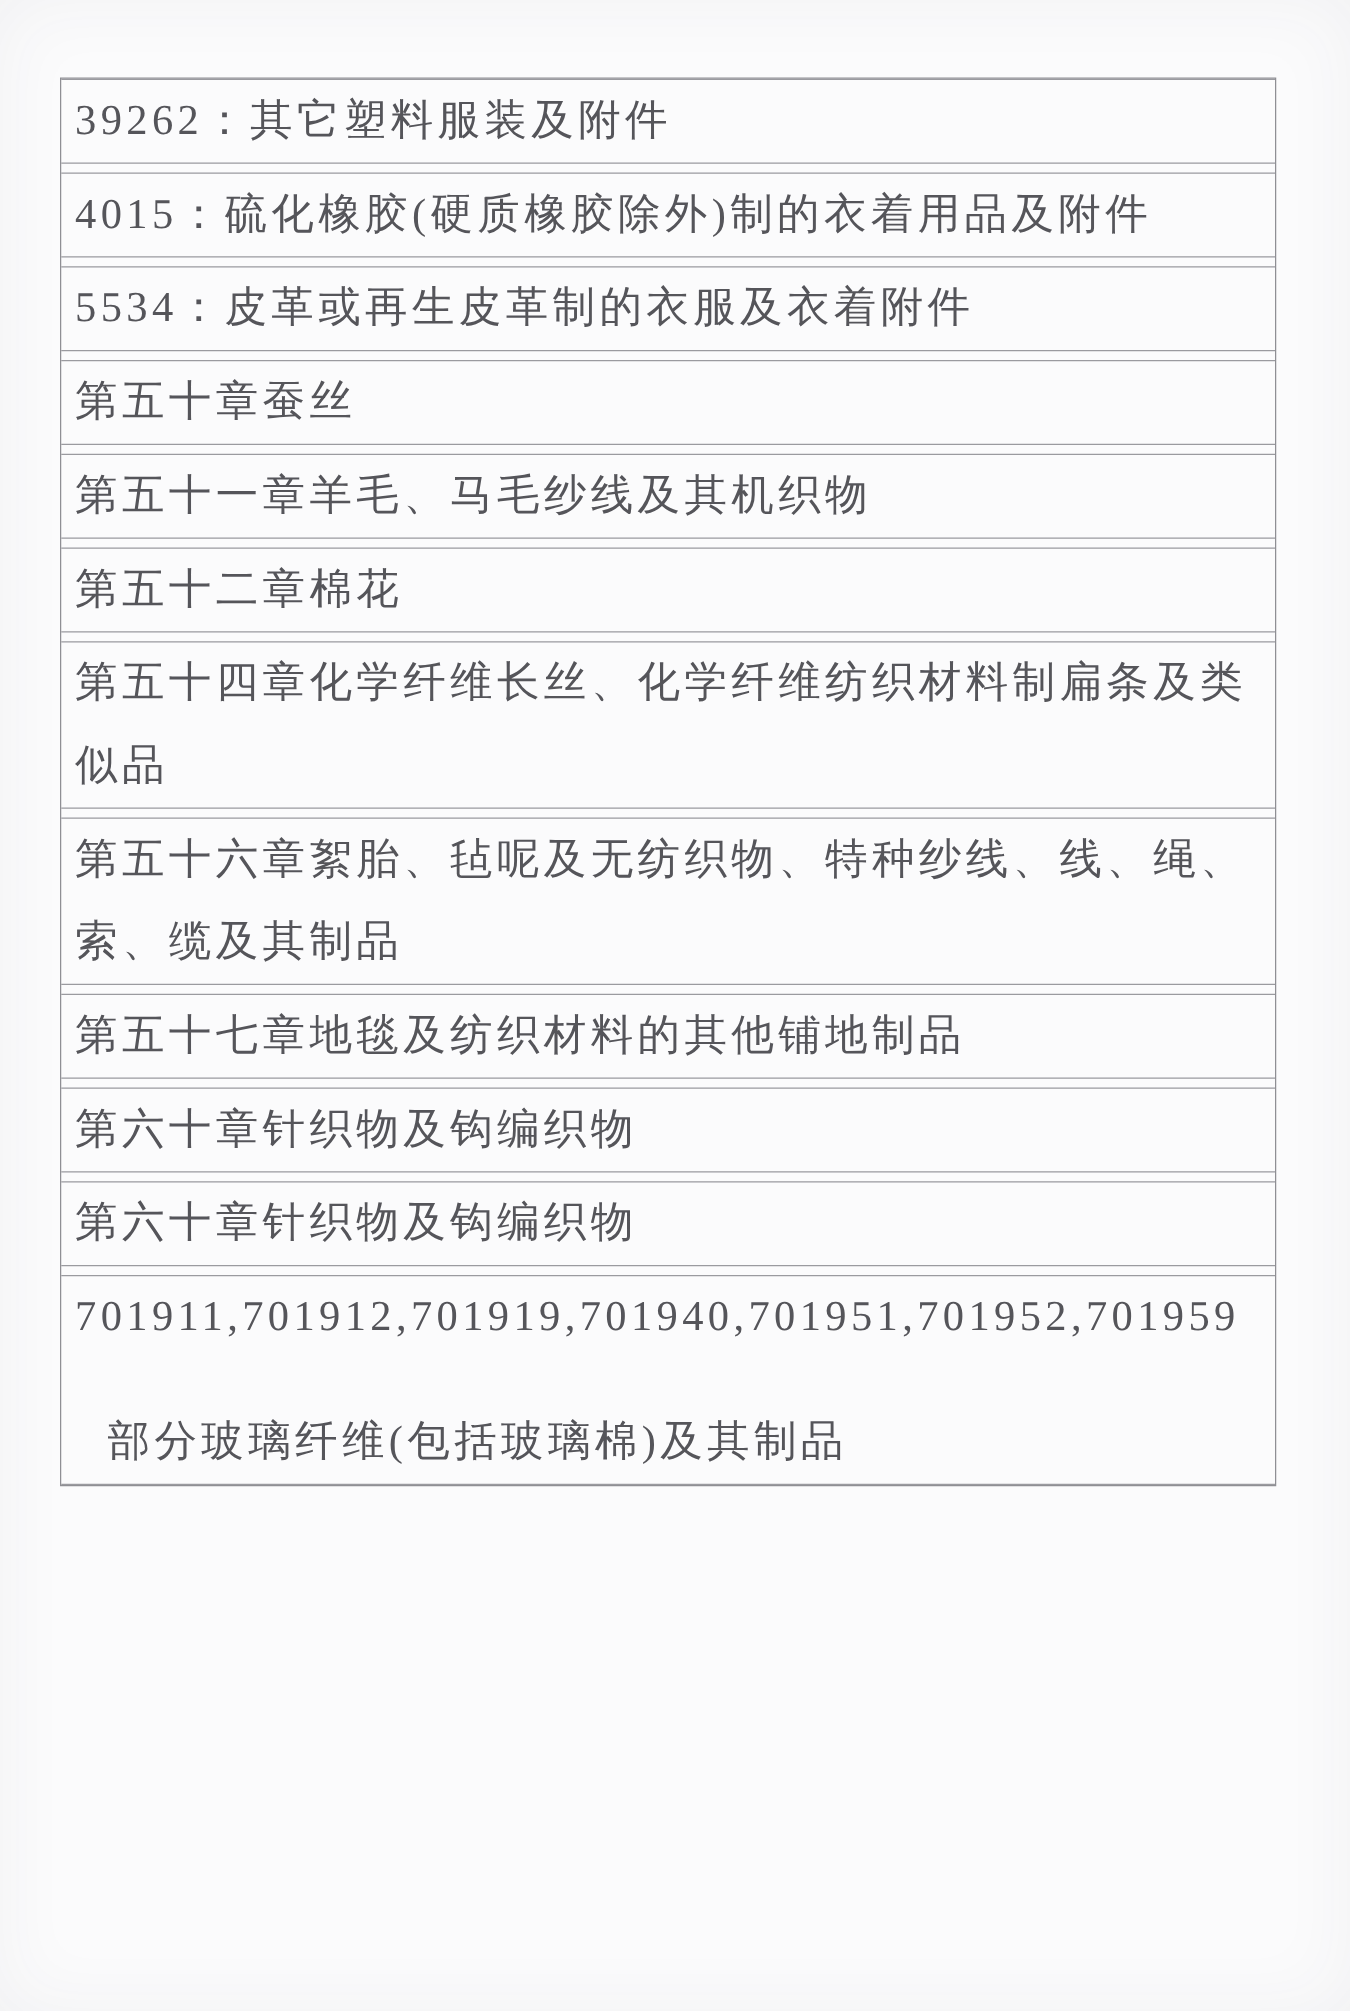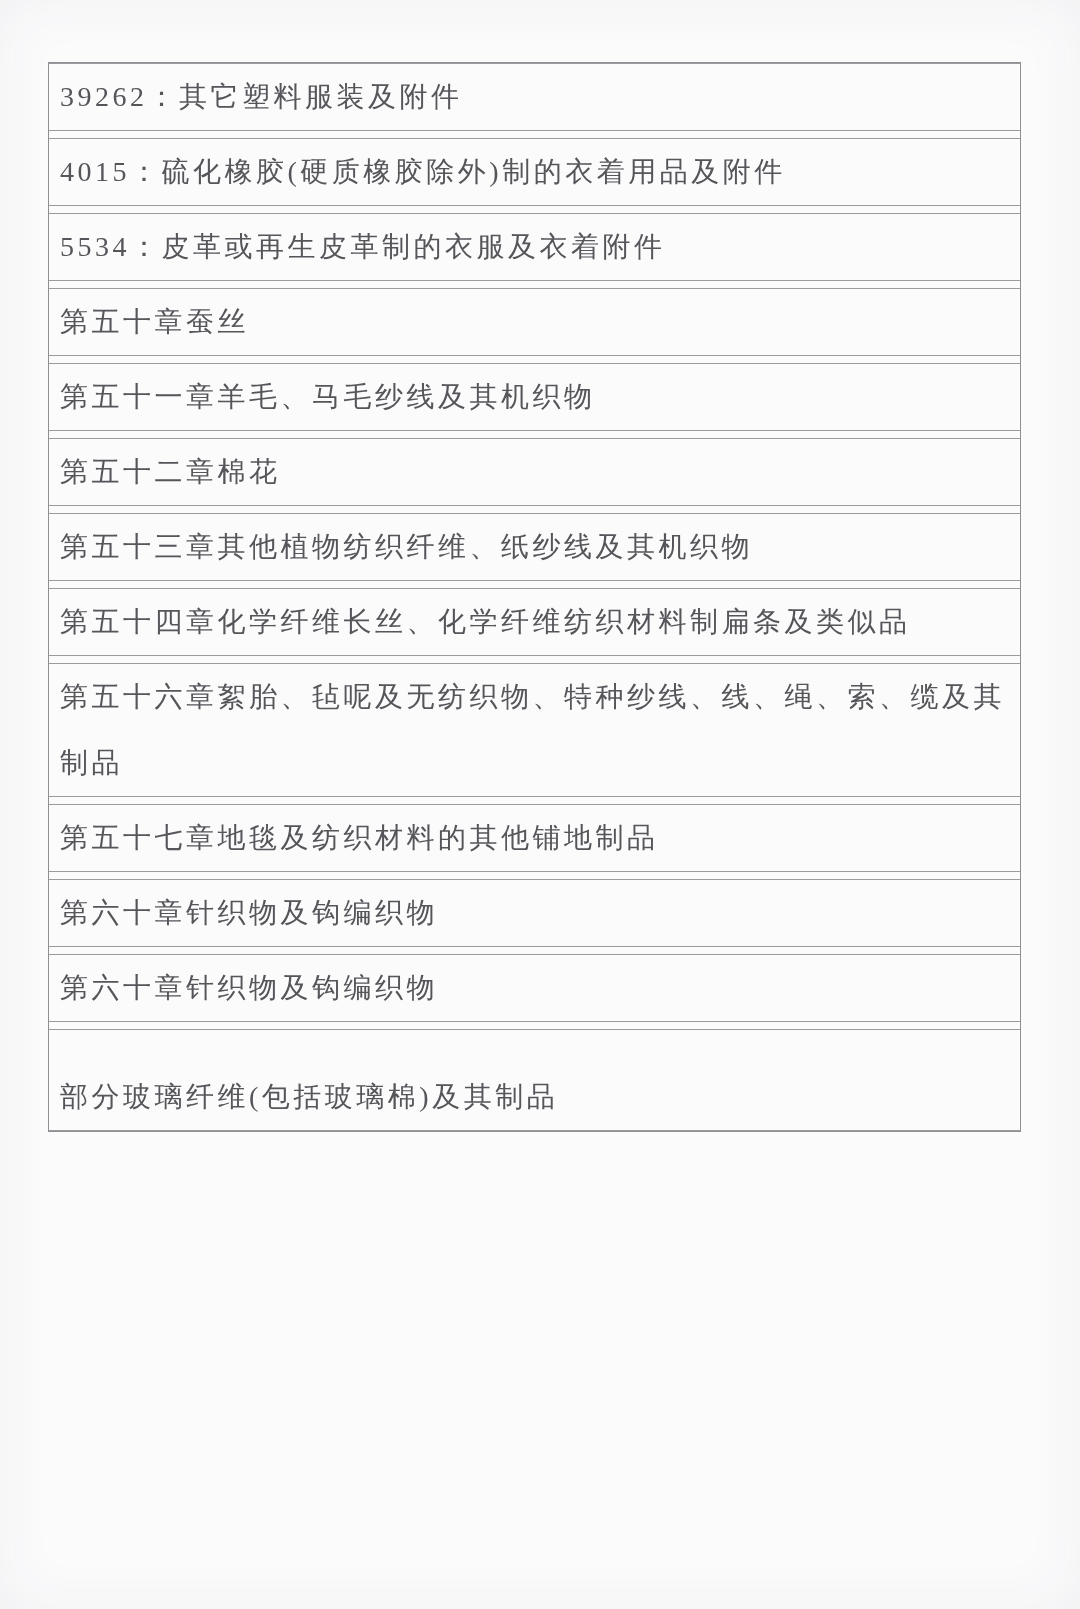--- a/index.html
+++ b/index.html
@@ -23,45 +23,45 @@
     border: 1px solid #8f8f94;
     display: flex;
     flex-direction: column;
     gap: 7px;
   }
   .row {
     box-sizing: border-box;
     border-top: 1px solid #9a9a9f;
     border-bottom: 1px solid #9a9a9f;
     padding: 0 11px;
-    font-size: 28px;
+    font-size: 34px;
     line-height: 66px;
     letter-spacing: 3.5px;
     color: #55555a;
     text-align: left;
     word-break: break-all;
     overflow-wrap: anywhere;
   }
   .row-line { display: block; }
-  .row-line.second { margin-top: 34px; }
+  .row-line.second { margin-top: 34px; margin-left: 26px; }
 </style>
 </head>
 <body>
 
 <div class="page">
   <div class="doc-table">
     <div class="row"><span>39262：其它塑料服装及附件</span></div>
     <div class="row"><span>4015：硫化橡胶(硬质橡胶除外)制的衣着用品及附件</span></div>
     <div class="row"><span>5534：皮革或再生皮革制的衣服及衣着附件</span></div>
     <div class="row"><span>第五十章蚕丝</span></div>
     <div class="row"><span>第五十一章羊毛、马毛纱线及其机织物</span></div>
     <div class="row"><span>第五十二章棉花</span></div>
-    <div class="row"><span>第五十三章其他植物纺织纤维、纸纱线及其机织物</span></div>
     <div class="row"><span>第五十四章化学纤维长丝、化学纤维纺织材料制扁条及类似品</span></div>
     <div class="row"><span>第五十六章絮胎、毡呢及无纺织物、特种纱线、线、绳、索、缆及其制品</span></div>
     <div class="row"><span>第五十七章地毯及纺织材料的其他铺地制品</span></div>
     <div class="row"><span>第六十章针织物及钩编织物</span></div>
     <div class="row"><span>第六十章针织物及钩编织物</span></div>
     <div class="row">
+      <div class="row-line">701911,701912,701919,701940,701951,701952,701959</div>
       <div class="row-line second">部分玻璃纤维(包括玻璃棉)及其制品</div>
     </div>
   </div>
 </div>
 
 </body></html>

